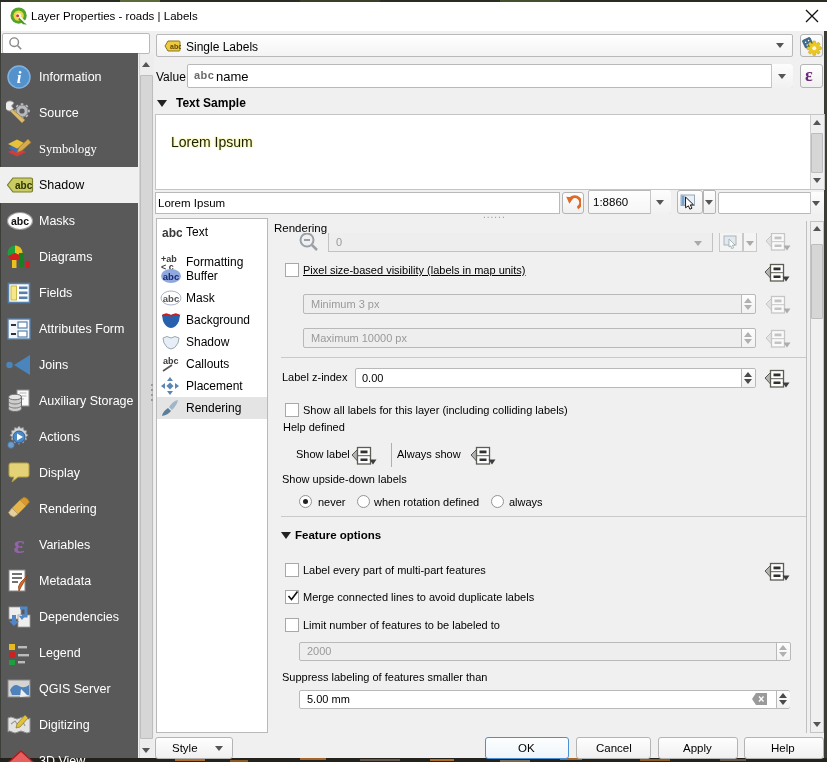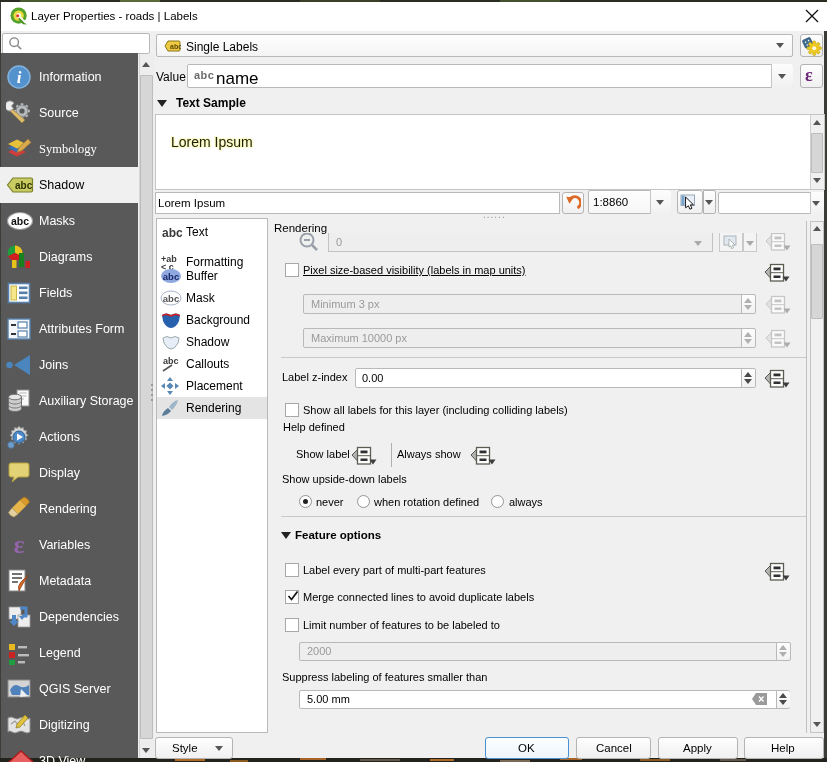--- a/index.html
+++ b/index.html
@@ -274,21 +274,21 @@
  <circle cx="0" cy="0" r="4.6" stroke="none"></circle>
       </g>
  <circle cx="0" cy="0" r="2" fill="#fbf7e0"></circle>
     </g>
 </svg>
 <div class="txt" style="left:156px;top:70px;font-size:12px;">Value</div>
 <div class="in" style="left:187px;top:64px;width:606px;height:24px;"></div>
 <div class="abs" style="left:771px;top:64px;width:22px;height:24px;border-left:1px solid #c6c6c6;background:linear-gradient(#fdfdfd,#f1f1f1);border-radius:0 2px 2px 0;"></div>
 <div class="arrD" style="left:778px;top:74px;"></div>
 <div class="txt" style="left:194px;top:69px;font-size:11px;font-weight:bold;color:#6b6b6b;letter-spacing:0.5px;">abc</div>
-<div class="txt" style="left:216px;top:69px;font-size:17px;">name</div>
+<div class="txt" style="left:216px;top:69px;font-size:13px;">name</div>
 <div class="btn" style="left:800px;top:64px;width:23px;height:24px;"></div>
 <div class="txt" style="left:805px;top:65px;font-size:18px;color:#6e2879;font-family:'Liberation Serif',serif;font-weight:bold;">ε</div>
 
 <div class="abs" style="left:157px;top:100px;width:0;height:0;border-left:5px solid transparent;border-right:5px solid transparent;border-top:7px solid #222;"></div>
 <div class="txt" style="left:176px;top:96px;font-size:12px;font-weight:bold;">Text Sample</div>
 
 <div class="abs" style="left:155px;top:114px;width:670px;height:76px;background:#fff;border:1px solid #c4c4c4;"></div>
 <div class="txt" style="left:171px;top:134px;font-size:14px;color:#1d2008;text-shadow:1px 0 1px #fbf9c0,-1px 0 1px #fbf9c0,0 1px 1px #fbf9c0,0 -1px 1px #fbf9c0,1px 1px 1px #fbf9c0,-1px -1px 1px #fbf9c0;">Lorem Ipsum</div>
 <div class="abs" style="left:810px;top:115px;width:14px;height:74px;background:#f0f0f0;border-left:1px solid #d0d0d0;"></div>
 <div class="arrU" style="left:813px;top:120px;"></div>
@@ -494,21 +494,21 @@
       <rect x="7.5" y="3.5" width="13" height="16.5" fill="#fff" stroke="#5a5e52" stroke-width="1.3"></rect>
       <path d="M7.5 11.7 H20.5" stroke="#5a5e52" stroke-width="1"></path>
       <rect x="10.5" y="6.5" width="7" height="2.8" fill="#303030"></rect>
       <rect x="10.5" y="14.5" width="7" height="2.5" fill="#303030"></rect>
       <path d="M19.5 15.5 L26.5 15.5 L23 20.5 Z" fill="#3d3d3d"></path>
     </svg>
 
 <div class="txt" style="left:282px;top:473px;">Show upside-down labels</div>
 <div class="radio" style="left:299px;top:495px;"></div>
 <div class="abs" style="left:303px;top:499px;width:5px;height:5px;border-radius:50%;background:#222;"></div>
-<div class="txt" style="left:316px;top:496px;">never</div>
+<div class="txt" style="left:302px;top:496px;padding-left:16px;">never</div>
 <div class="radio" style="left:357px;top:495px;"></div>
 <div class="txt" style="left:374px;top:496px;">when rotation defined</div>
 <div class="radio" style="left:491px;top:495px;"></div>
 <div class="txt" style="left:509px;top:496px;">always</div>
 <div class="hr" style="left:281px;top:516px;width:525px;"></div>
 
 <div class="abs" style="left:281px;top:532px;width:0;height:0;border-left:5px solid transparent;border-right:5px solid transparent;border-top:7px solid #222;"></div>
 <div class="txt" style="left:295px;top:529px;font-weight:bold;font-size:11.5px;">Feature options</div>
 <div class="cb" style="left:285px;top:563px;"></div>
 <div class="txt" style="left:303px;top:564px;">Label every part of multi-part features</div>

